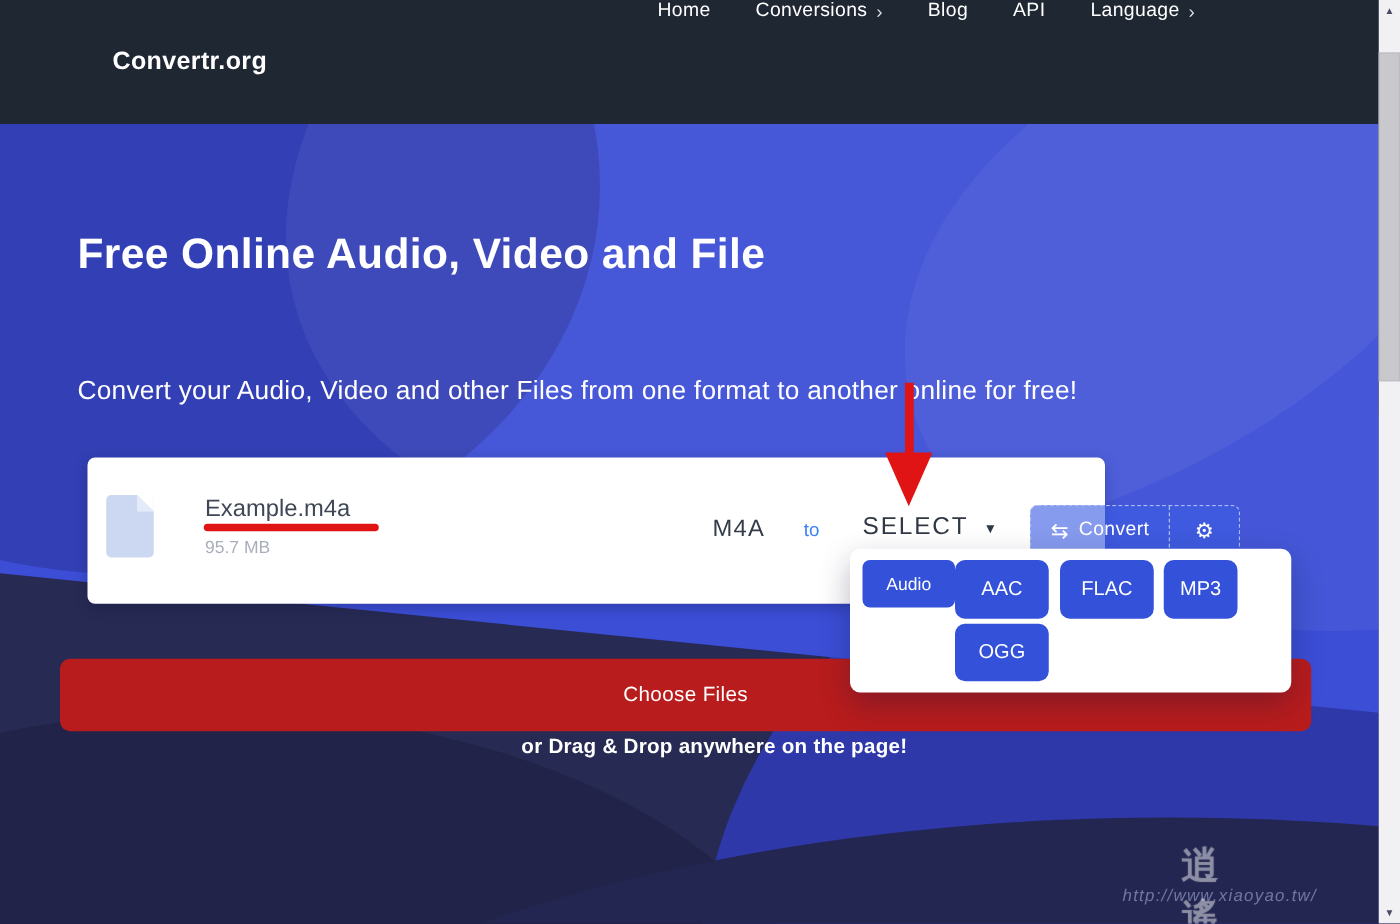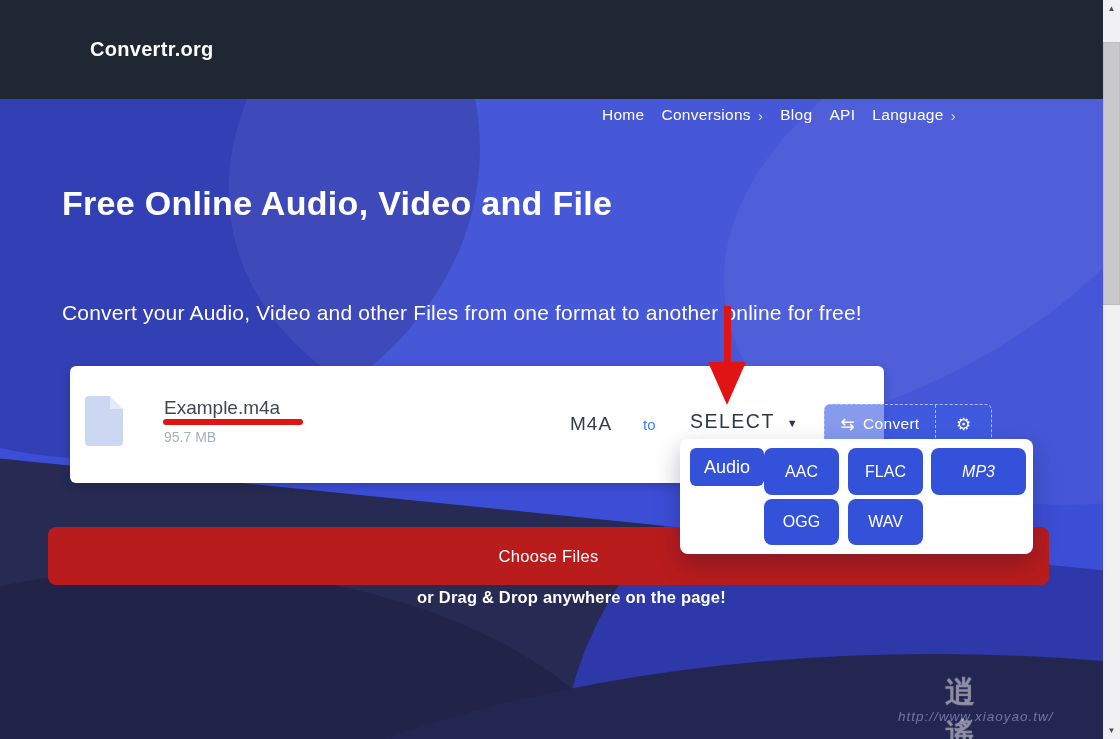--- a/index.html
+++ b/index.html
@@ -17,22 +17,22 @@
                 background:rgba(255,255,255,0.055); transform:rotate(-14deg); }
   .hero-band2 { position:absolute; left:720px; top:-120px; width:820px; height:520px; border-radius:50%;
                 background:rgba(255,255,255,0.05); transform:rotate(-10deg); }
   .hero-dark-corner { position:absolute; left:-280px; top:-260px; width:760px; height:620px; border-radius:50%;
                 background:rgba(28,28,96,0.28); }
 
   
   .navbar { position:absolute; left:0; top:0; width:1103px; height:99px; background:#1f2733; z-index:10; }
   .logo { position:absolute; left:90px; top:0; height:99px; line-height:99px; color:#fff;
           font-size:20px; font-weight:bold; letter-spacing:.3px; cursor:pointer; }
-  .nav-list { position:absolute; right:147px; top:0; height:124px; display:flex; align-items:flex-end;
-              gap:17px; list-style:none; }
+  .nav-list { position:absolute; right:147px; top:0; height:124px; display:flex; align-items:flex-start;
+              gap:36px; list-style:none; }
   .nav-item { color:#fff; font-size:15.5px; font-weight:500; letter-spacing:.3px; cursor:pointer;
               display:flex; align-items:center; gap:7px; white-space:nowrap; }
   .nav-chevron { font-size:15px; color:#d7dbe2; line-height:1; }
 
   
   .hero-title { position:absolute; left:62px; top:172px; color:#fff; font-size:34px; font-weight:800;
                 line-height:63px; z-index:2; letter-spacing:.3px; }
   .hero-sub { position:absolute; left:62px; top:301px; color:#fff; font-size:21px; font-weight:400;
               z-index:2; letter-spacing:.2px; }
 
@@ -66,24 +66,24 @@
 
   
   .annot-arrow { position:absolute; left:705px; top:306px; z-index:6; }
 
   
   .dropdown { position:absolute; left:680px; top:439px; width:353px; height:115px; background:#fff;
               border-radius:8px; box-shadow:0 10px 25px rgba(15,20,60,.3); z-index:5; }
   .dd-btn { position:absolute; background:#3351d9; color:#fff; border:none; border-radius:8px;
               display:flex; align-items:center; justify-content:center; cursor:pointer;
               font-family:"Liberation Sans", sans-serif; }
-  .dd-audio { left:10px; top:9px;  width:74px; height:38px; font-size:18px; border-radius:6px; }
+  .dd-audio { left:10px; top:9px;  width:74px; height:38px; font-size:14px; border-radius:6px; }
   .dd-aac   { left:84px;  top:9px;  width:75px; height:47px; font-size:16px; }
   .dd-flac  { left:168px; top:9px;  width:75px; height:47px; font-size:16px; }
-  .dd-mp3   { left:251px; top:9px;  width:95px; height:47px; font-size:16px;font-style:italic; }
+  .dd-mp3   { left:251px; top:9px;  width:59px; height:47px; font-size:16px; }
   .dd-ogg   { left:84px;  top:60px; width:75px; height:46px; font-size:16px; }
   .dd-wav   { left:168px; top:60px; width:75px; height:46px; font-size:16px; }
 
   
   .choose-files { position:absolute; left:48px; top:527px; width:1001px; height:58px; border:none;
               background:#b91c1c; border-radius:8px; color:#fff; font-size:16.5px; font-weight:500;
               letter-spacing:.3px; cursor:pointer; z-index:3; font-family:"Liberation Sans", sans-serif; }
   .drag-hint { position:absolute; left:0; top:588px; width:1103px; text-align:center; color:#fff;
               font-size:16.5px; font-weight:600; letter-spacing:.2px; z-index:3;margin-left:20px; }
 
@@ -178,21 +178,20 @@
     <rect x="19" y="0" width="7" height="62" fill="#e01414"></rect>
     <polygon points="3,56 41,56 22,99" fill="#e01414"></polygon>
   </svg>
 
   <div class="dropdown">
     <button class="dd-btn dd-audio">Audio</button>
     <button class="dd-btn dd-flac">FLAC</button>
     <button class="dd-btn dd-aac">AAC</button>
     <button class="dd-btn dd-mp3">MP3</button>
     <button class="dd-btn dd-ogg">OGG</button>
-    <button class="dd-btn dd-wav">WAV</button>
   </div>
 
   <button class="choose-files">Choose Files</button>
   <div class="drag-hint">or Drag &amp; Drop anywhere on the page!</div>
 
   <div class="watermark">
     <div class="wm-title">逍遙の窩</div>
     <div class="wm-url">http://www.xiaoyao.tw/</div>
   </div>
 

